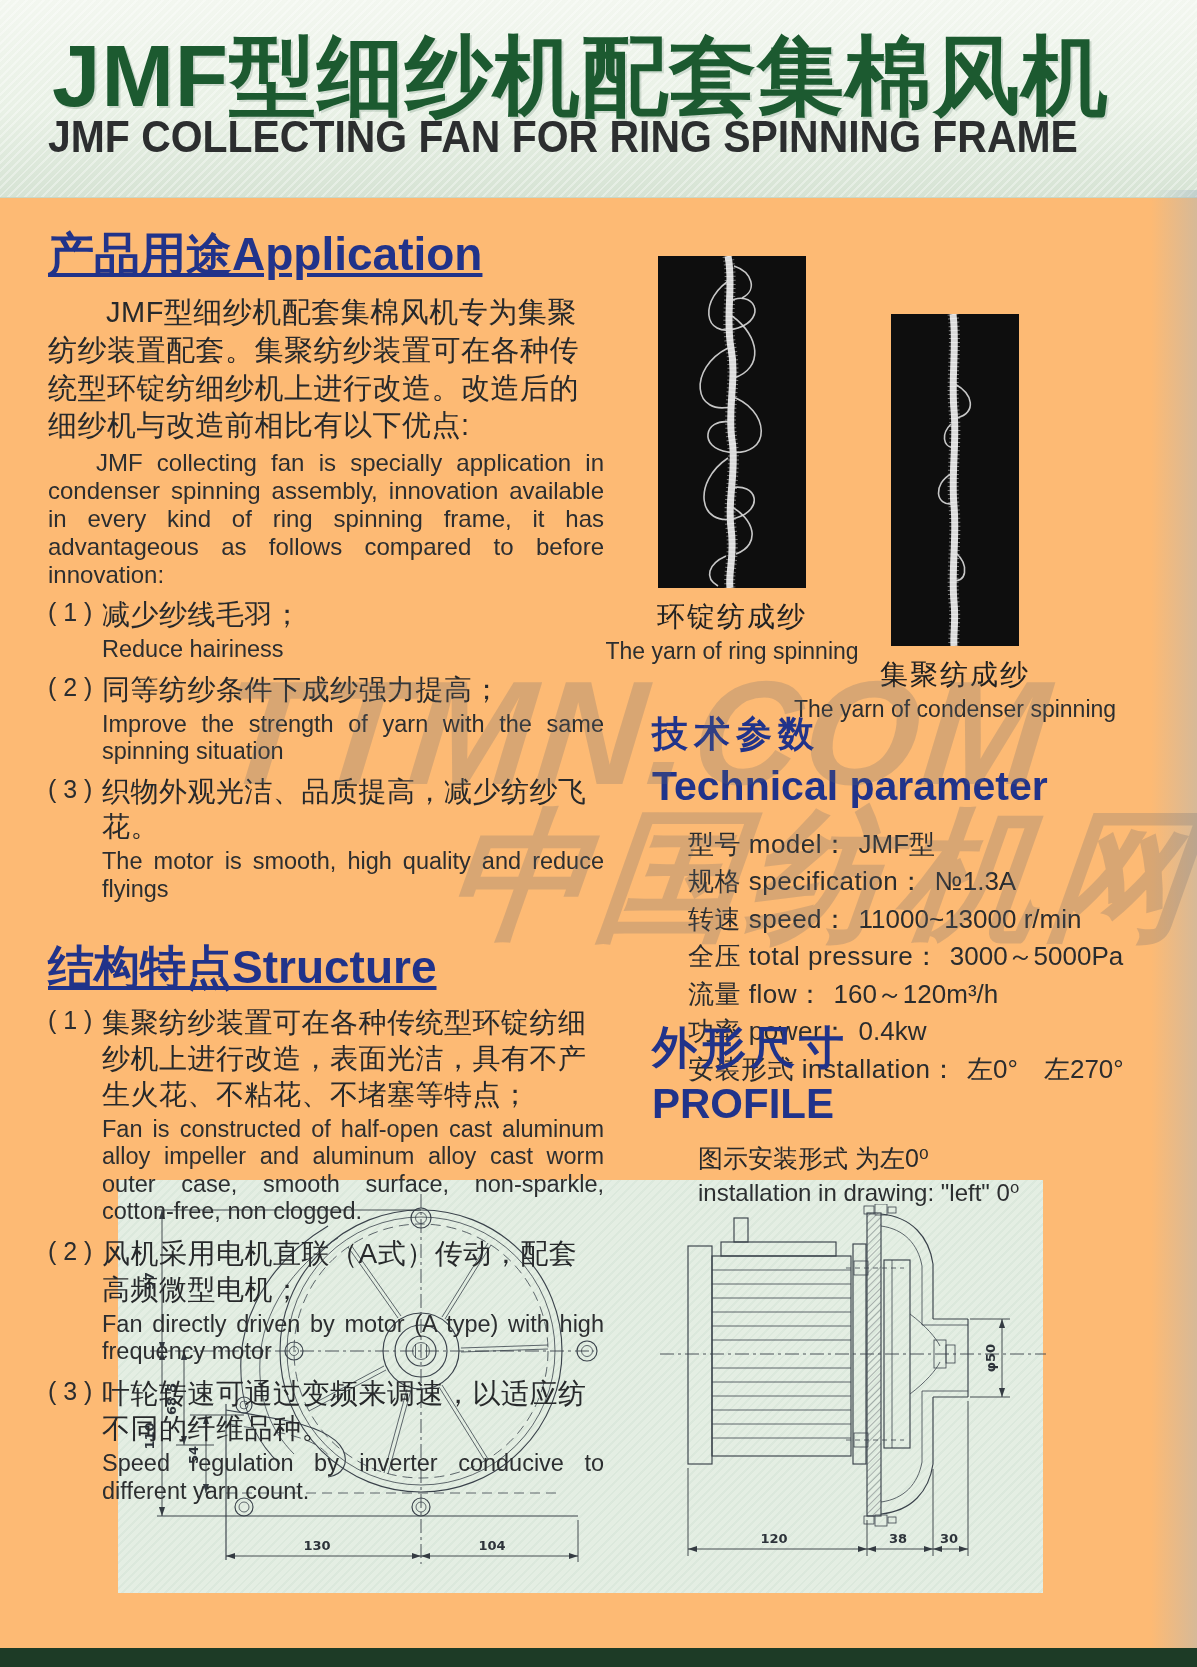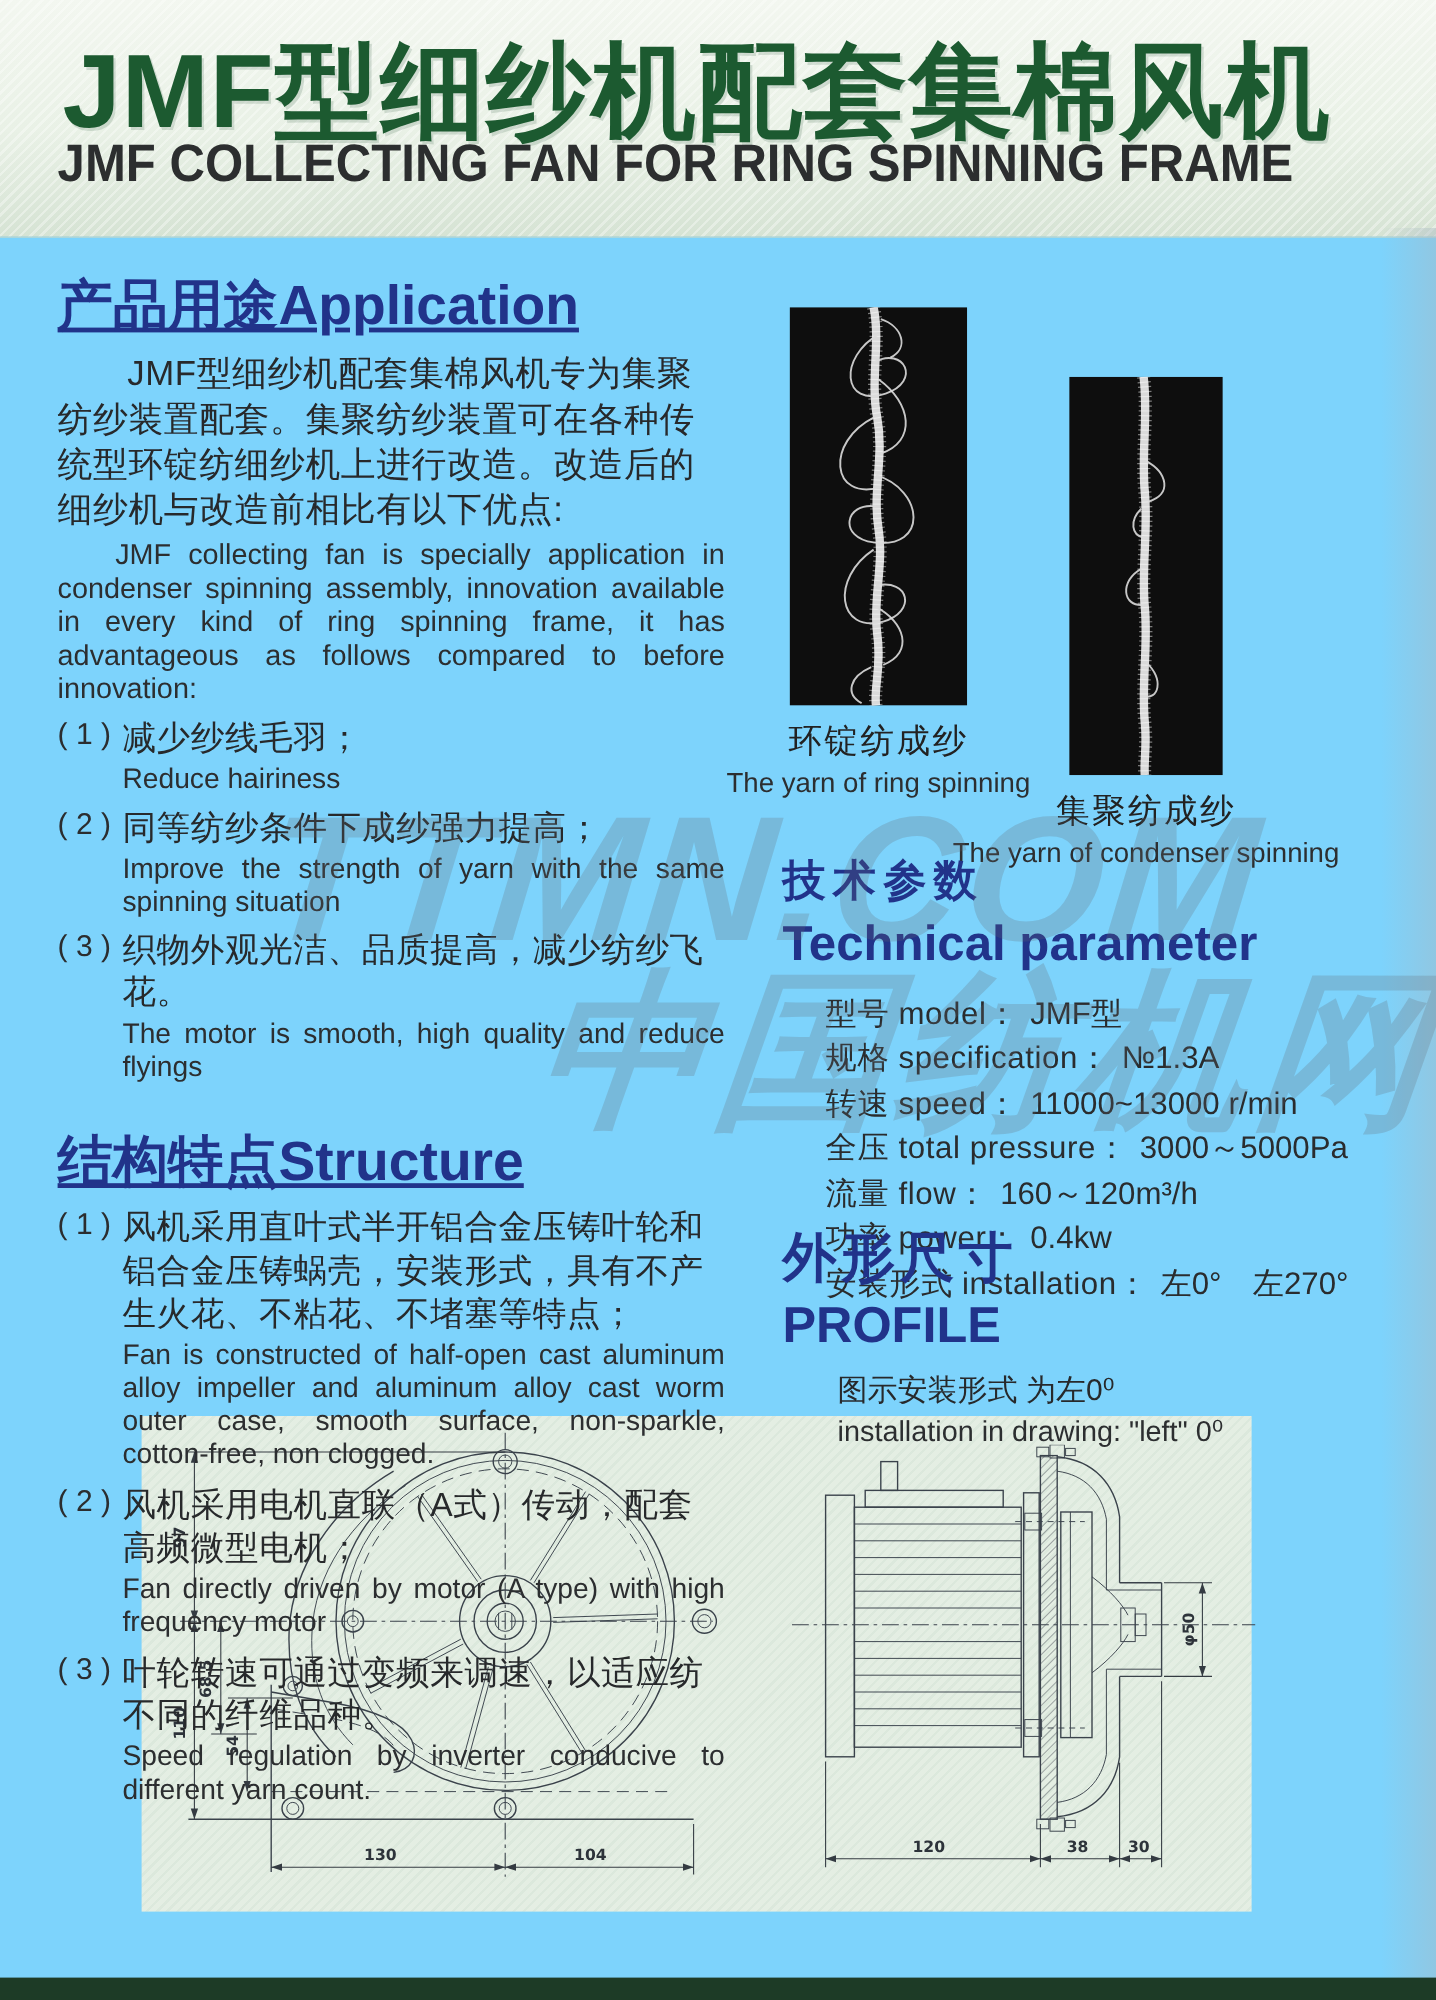--- a/index.html
+++ b/index.html
@@ -1,18 +1,18 @@
 <!DOCTYPE html>
 <html><head>
 <meta charset="utf-8">
 <style>
   html,body{margin:0;padding:0;background:#888;}
   .page{
     position:relative;width:1197px;height:1667px;overflow:hidden;
-    background:#7dd3fc;
+    background:#fdba74;
     font-family:"Liberation Sans","DejaVu Sans",sans-serif;
     color:#2b2d2f;
   }
   
   .edge-strip{position:absolute;top:190px;right:0;width:46px;height:1477px;
     background:linear-gradient(to right,rgba(170,185,195,0),rgba(168,184,194,0.45));}
   
   .header{position:absolute;left:0;top:0;width:100%;height:197px;
     background:linear-gradient(180deg,#f3f7f0 0%,#e9f1e6 55%,#d6e3d4 100%);
     border-bottom:1px solid #c9d7c7;}
@@ -115,21 +115,21 @@
       <span class="marker">( 3 )</span>
       <div class="zh">织物外观光洁、品质提高，减少纺纱飞花。</div>
       <div class="en">The motor is smooth, high quality and reduce flyings</div>
     </div>
 
     <div class="structure-block">
       <div class="h-blue">结构特点Structure</div>
       <div class="structure-items">
         <div class="item">
           <span class="marker">( 1 )</span>
-          <div class="zh">风机采用直叶式半开铝合金压铸叶轮和铝合金压铸蜗壳，安装形式，具有不产生火花、不粘花、不堵塞等特点；</div>
+          <div class="zh">集聚纺纱装置可在各种传统型环锭纺细纱机上进行改造，表面光洁，具有不产生火花、不粘花、不堵塞等特点；</div>
           <div class="en">Fan is constructed of half-open cast aluminum alloy impeller and aluminum alloy cast worm outer case, smooth surface, non-sparkle, cotton-free, non clogged.</div>
         </div>
         <div class="item">
           <span class="marker">( 2 )</span>
           <div class="zh">风机采用电机直联（A式）传动，配套高频微型电机；</div>
           <div class="en">Fan directly driven by motor (A type) with high frequency motor</div>
         </div>
         <div class="item">
           <span class="marker">( 3 )</span>
           <div class="zh">叶轮转速可通过变频来调速，以适应纺不同的纤维品种。</div>

